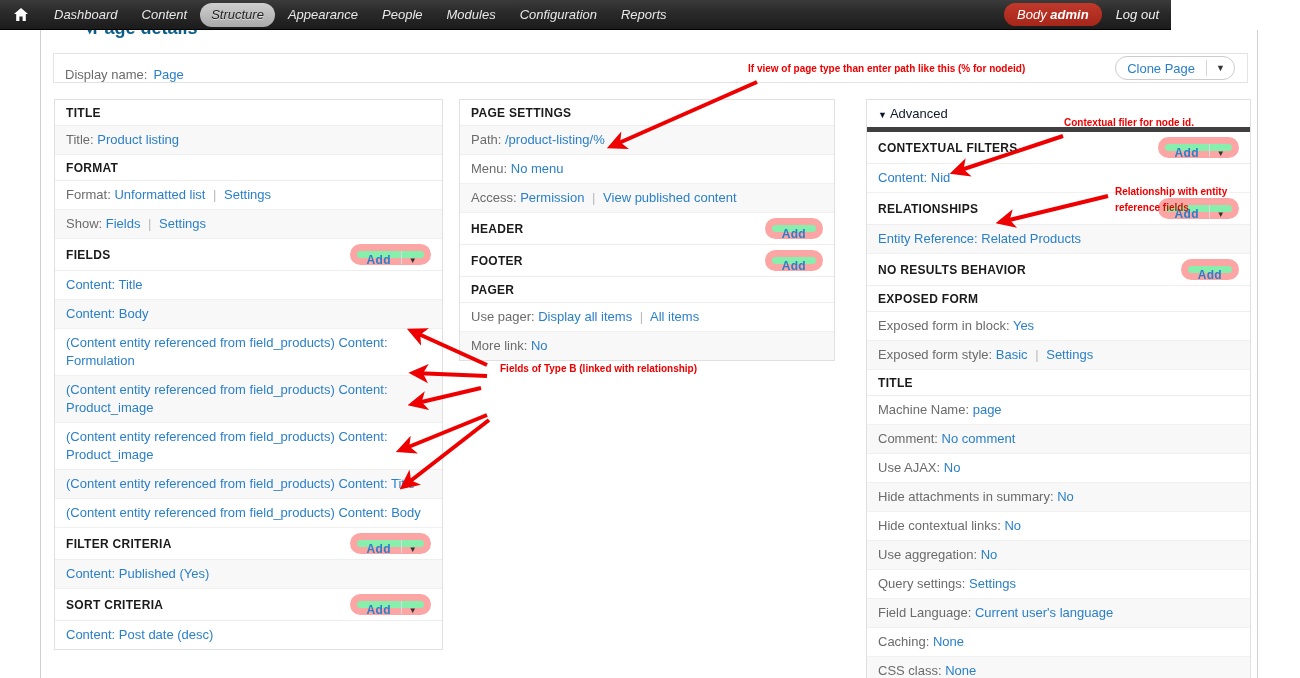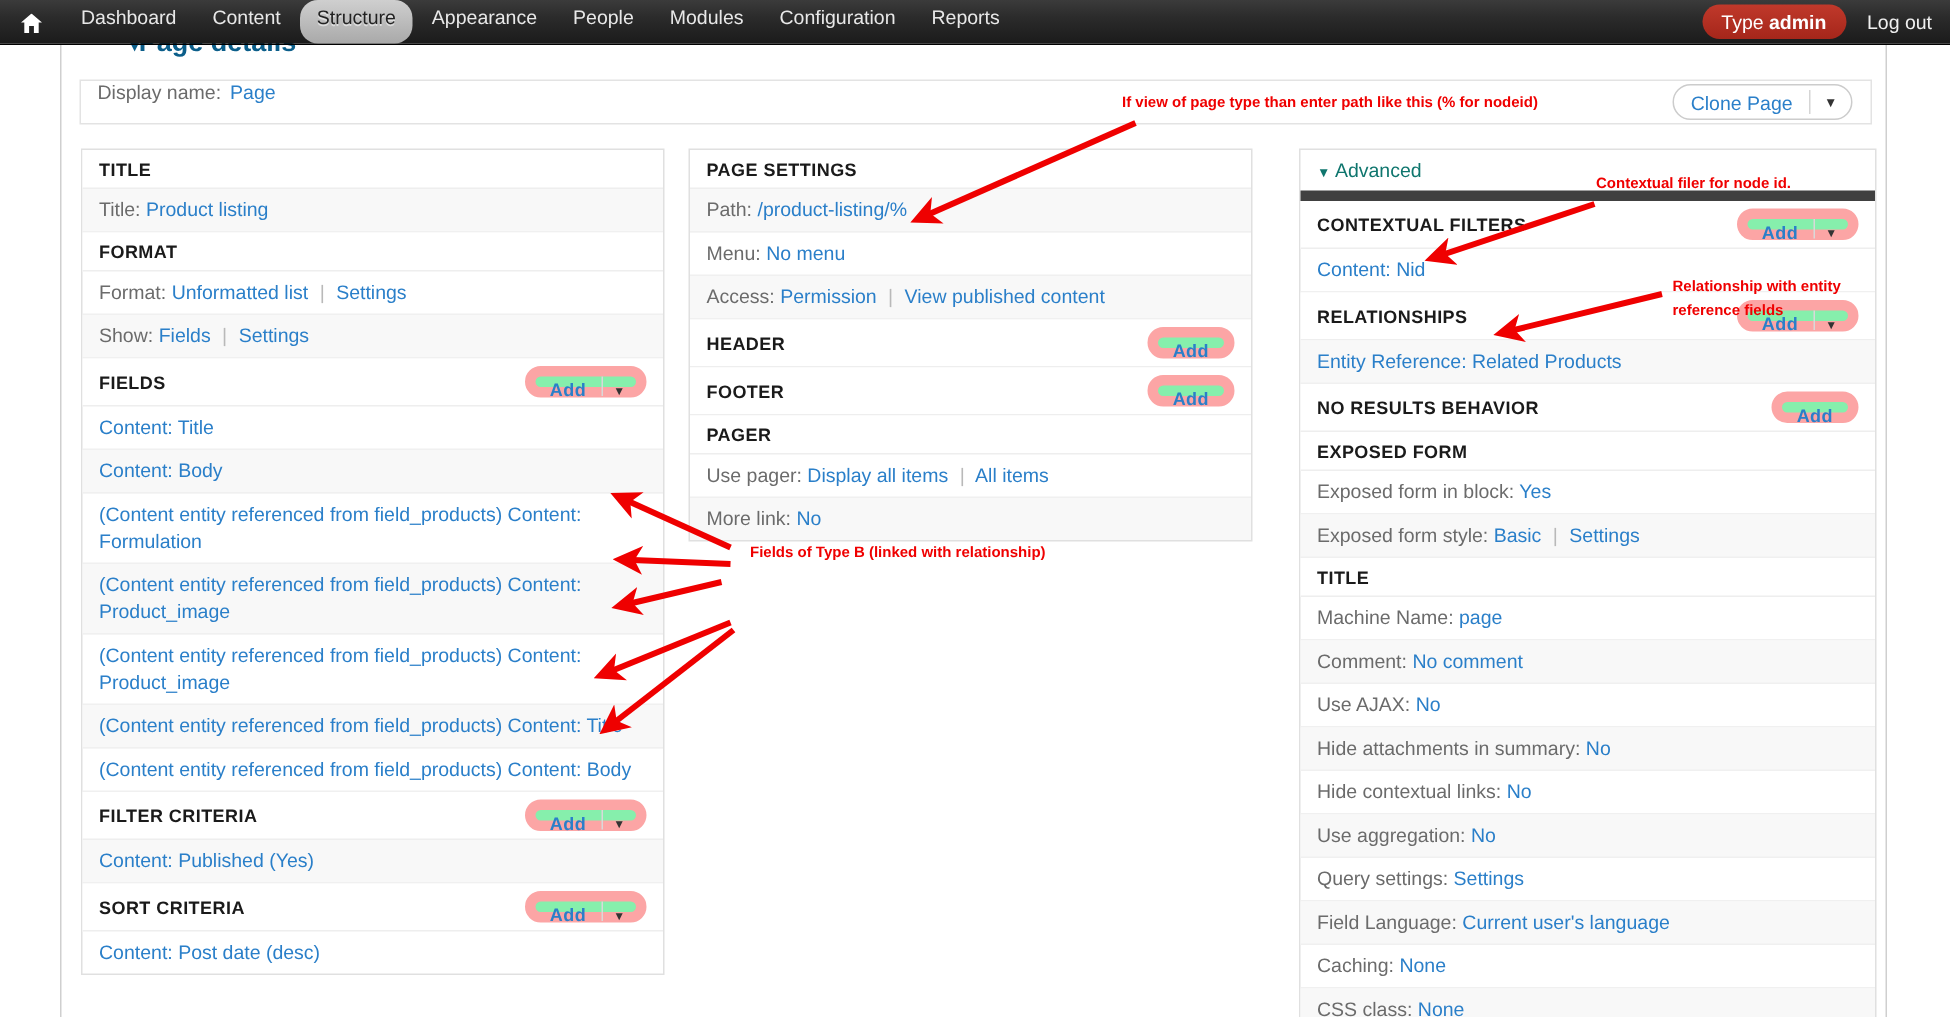--- a/index.html
+++ b/index.html
@@ -9,25 +9,26 @@
     background:#ffffff;
     font-family:"Liberation Sans", sans-serif;
     font-size:13px;
     color:#333;
     overflow:hidden;
     position:relative;
   }
 
   
   #toolbar {
-    position:absolute; top:0; left:0; width:1300px; height:30px;
+    position:absolute; top:0; left:0; width:1171px; height:30px;
     background:linear-gradient(to bottom,#3b3b3b 0%,#2b2b2b 40%,#1b1b1b 100%);
     border-bottom:1px solid #000;
-    display:flex; 
+    display:flex; align-items:center;
     z-index:50;
+    font-style:italic;
   }
   .tb-home {
     width:42px; height:30px; display:flex; align-items:center; justify-content:center;
     color:#fff; font-size:14px;
   }
   .tb-item {
     color:#e8e8e8; font-size:13px; padding:3px 11px; margin:0 1px;
     text-decoration:none; white-space:nowrap; line-height:18px;
   }
   .tb-item.active {
@@ -52,21 +53,21 @@
   #pagedetails-title {
     position:absolute; left:46px; top:-12px;
     font-size:18px; font-weight:bold; color:#0b5e8a;
   }
   #pagedetails-title .caret { font-size:11px; }
 
   
   #displaybar {
     position:absolute; left:12px; top:23px; width:1195px; height:30px;
     border:1px solid #e3e3e3; background:#fff;
-    display:flex; align-items:flex-start; padding:0 11px;
+    display:flex; align-items:flex-end; padding:0 11px;
     font-size:13px; color:#6b6b6b;
   }
   #displaybar .lbl { margin-right:6px; }
 
   
   #clonebtn {
     position:absolute; right:22px; top:26px;
     display:flex; align-items:center;
     height:24px;
     border:1px solid #cccccc; border-radius:13px; background:#fff;
@@ -102,22 +103,22 @@
   .addbtn {
     display:inline-flex; align-items:flex-start; height:21px;
     border:7px solid #fca5a5; border-radius:11px; background:#86efac;
   }
   .addbtn .lab { color:#2a7fc9; font-size:12px; padding:0 10px; line-height:19px; }
   .addbtn .sep { width:1px; height:13px; background:#d9d9d9; }
   .addbtn .arw { padding:0 7px; font-size:8px; color:#333; line-height:19px; }
 
   
   .adv {
-    padding:6px 11px; font-size:13px; color:#0f766e;
-    border-bottom:7px solid #404040;
+    padding:6px 11px; font-size:13px; color:#0f172a;
+    border-bottom:5px solid #404040;
   }
   .adv .caret { font-size:9px; margin-right:3px; }
 
   
   .anno {
     position:absolute; color:#ef0000; font-weight:bold;
     font-size:10px; line-height:16px; z-index:40; white-space:nowrap;
   }
   #anno-path  { left:748px; top:61px; }
   #anno-ctx   { left:1064px; top:115px; }
@@ -139,21 +140,21 @@
   <a class="tb-item">Dashboard</a>
   <a class="tb-item">Content</a>
   <a class="tb-item active">Structure</a>
   <a class="tb-item">Appearance</a>
   <a class="tb-item">People</a>
   <a class="tb-item">Modules</a>
   <a class="tb-item">Configuration</a>
   <a class="tb-item">Reports</a>
 
   <div class="tb-right">
-    <span class="tb-hello"><span>Type </span><b>admin</b></span>
+    <span class="tb-hello"><span>Body </span><b>admin</b></span>
     <a class="tb-logout">Log out</a>
   </div>
 </div>
 
 <div id="page">
 
   <div id="pagedetails-title">
     <span class="caret">▾</span><span>Page details</span>
   </div>
 

